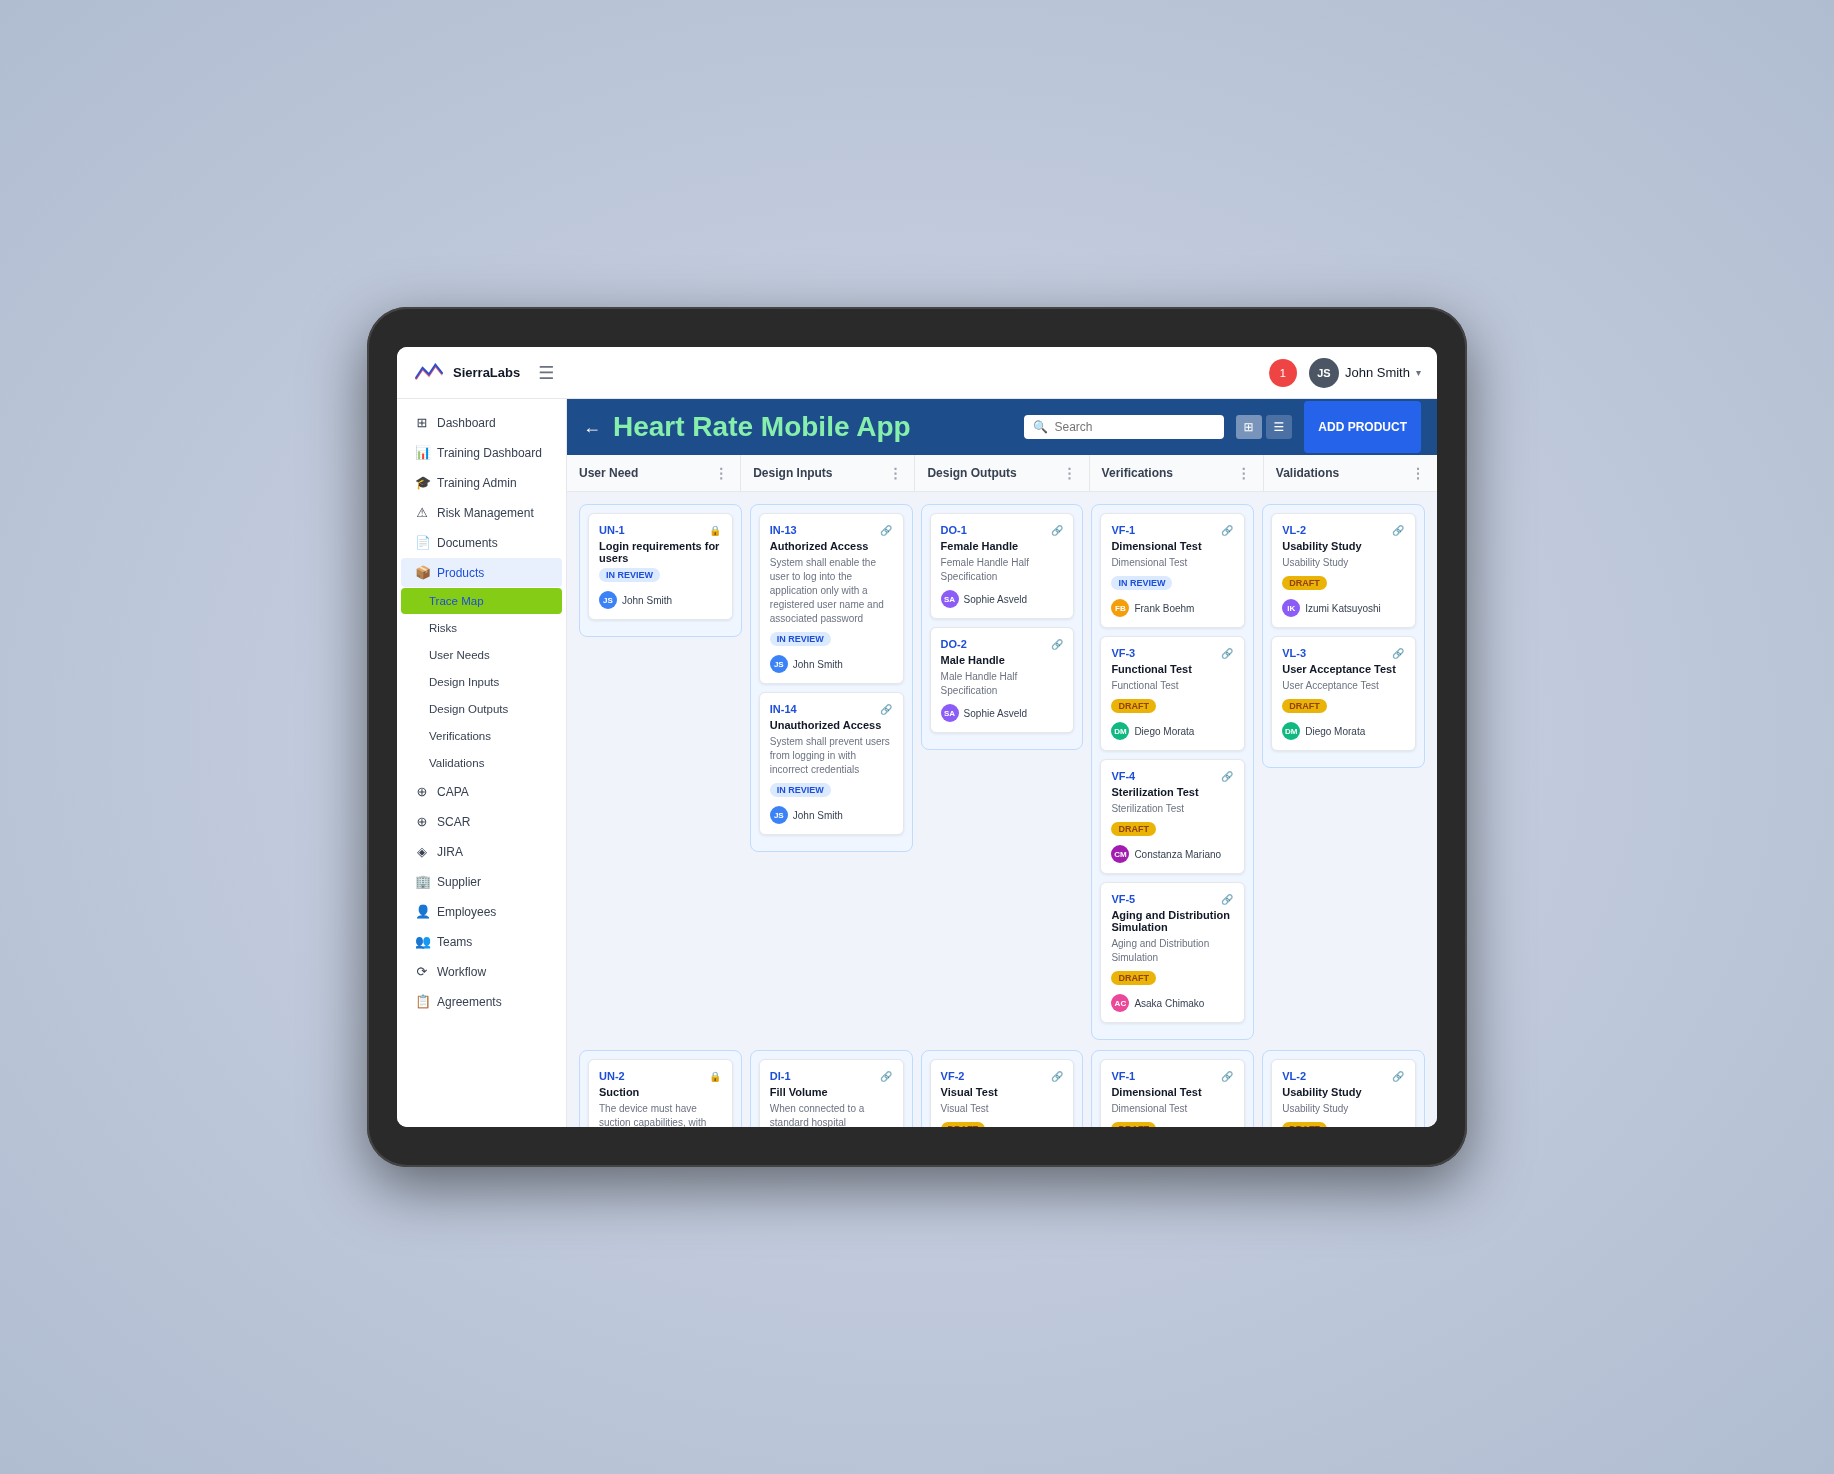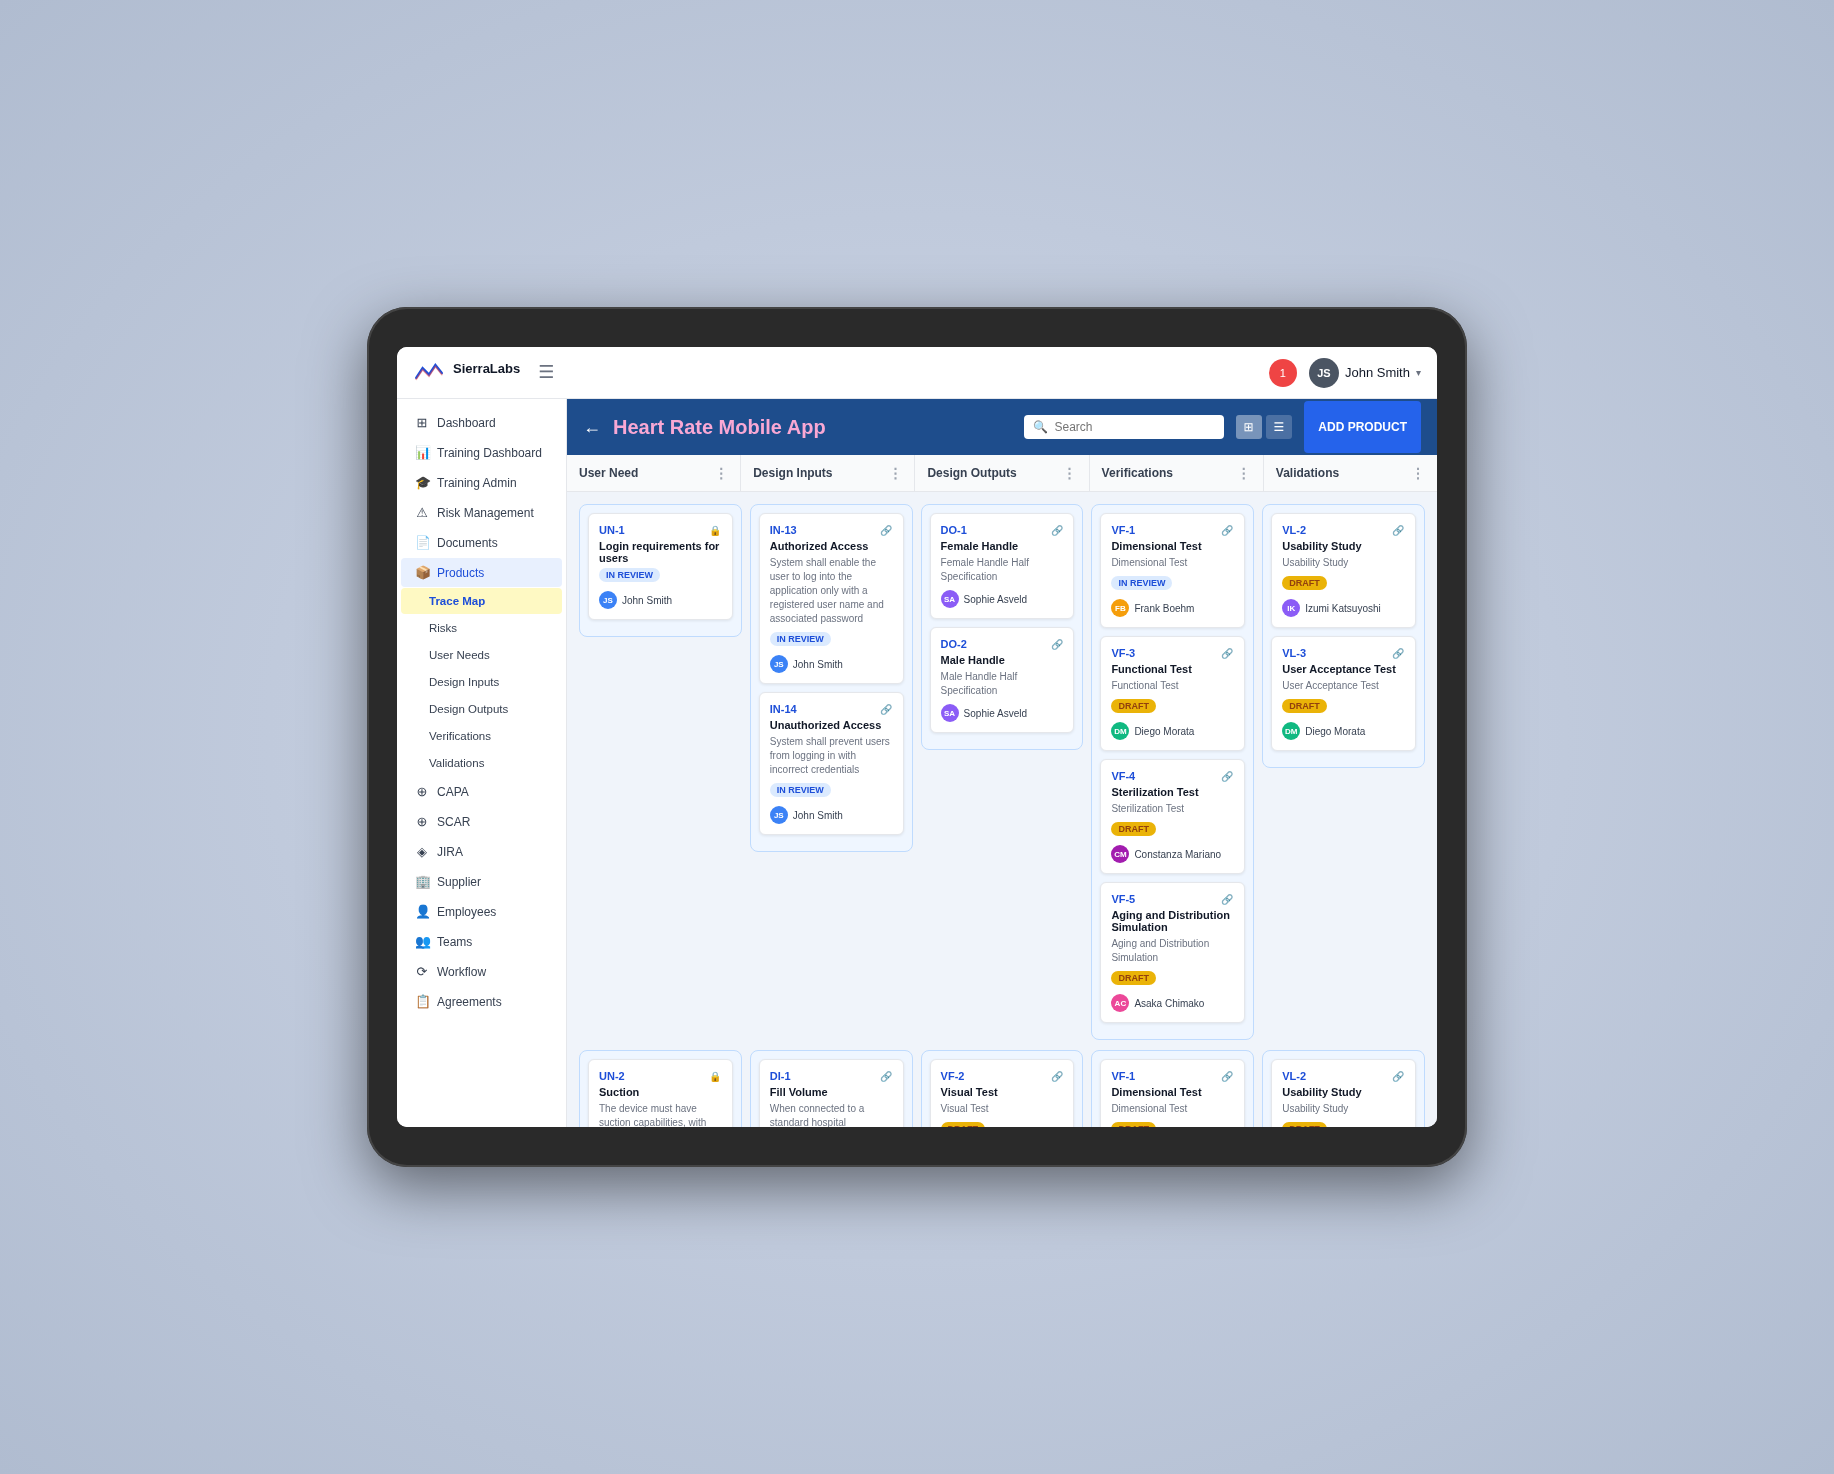--- a/index.html
+++ b/index.html
@@ -33,20 +33,21 @@
       border-bottom: 1px solid #e5e7eb;
       display: flex;
       align-items: center;
       justify-content: space-between;
       padding: 8px 16px;
       height: 52px;
       flex-shrink: 0;
     }
     .logo-area {
       display: flex;
+      align-items: center;
       gap: 8px;
     }
     .logo-icon {
       width: 32px;
       height: 24px;
     }
     .hamburger {
       color: #6b7280;
       font-size: 18px;
       cursor: pointer;
@@ -119,21 +120,21 @@
       color: #374151;
       cursor: pointer;
       border-radius: 4px;
       margin: 1px 4px;
     }
     .sidebar-item.active { background: #e8f0fe; color: #1d4ed8; }
     .sidebar-item.sub-item {
       padding-left: 28px;
       font-size: 11.5px;
     }
-    .sidebar-item.sub-item.active { background: #fef9c3; color: #1d4ed8; font-weight: 700; }
+    .sidebar-item.sub-item.active { background: #84cc16; color: #1d4ed8; font-weight: 400; }
     .sidebar-icon {
       width: 14px;
       text-align: center;
       font-size: 13px;
       flex-shrink: 0;
     }
     
     .content {
       flex: 1;
       display: flex;
@@ -149,22 +150,22 @@
       height: 56px;
       gap: 12px;
       flex-shrink: 0;
     }
     .back-btn {
       color: white;
       cursor: pointer;
       font-size: 18px;
     }
     .product-title {
-      color: #f9a8d4;
-      font-size: 20px;
+      color: #86efac;
+      font-size: 28px;
       font-weight: 600;
       flex: 1;
     }
     .search-bar {
       display: flex;
       align-items: center;
       background: white;
       border-radius: 4px;
       padding: 5px 10px;
       gap: 6px;

